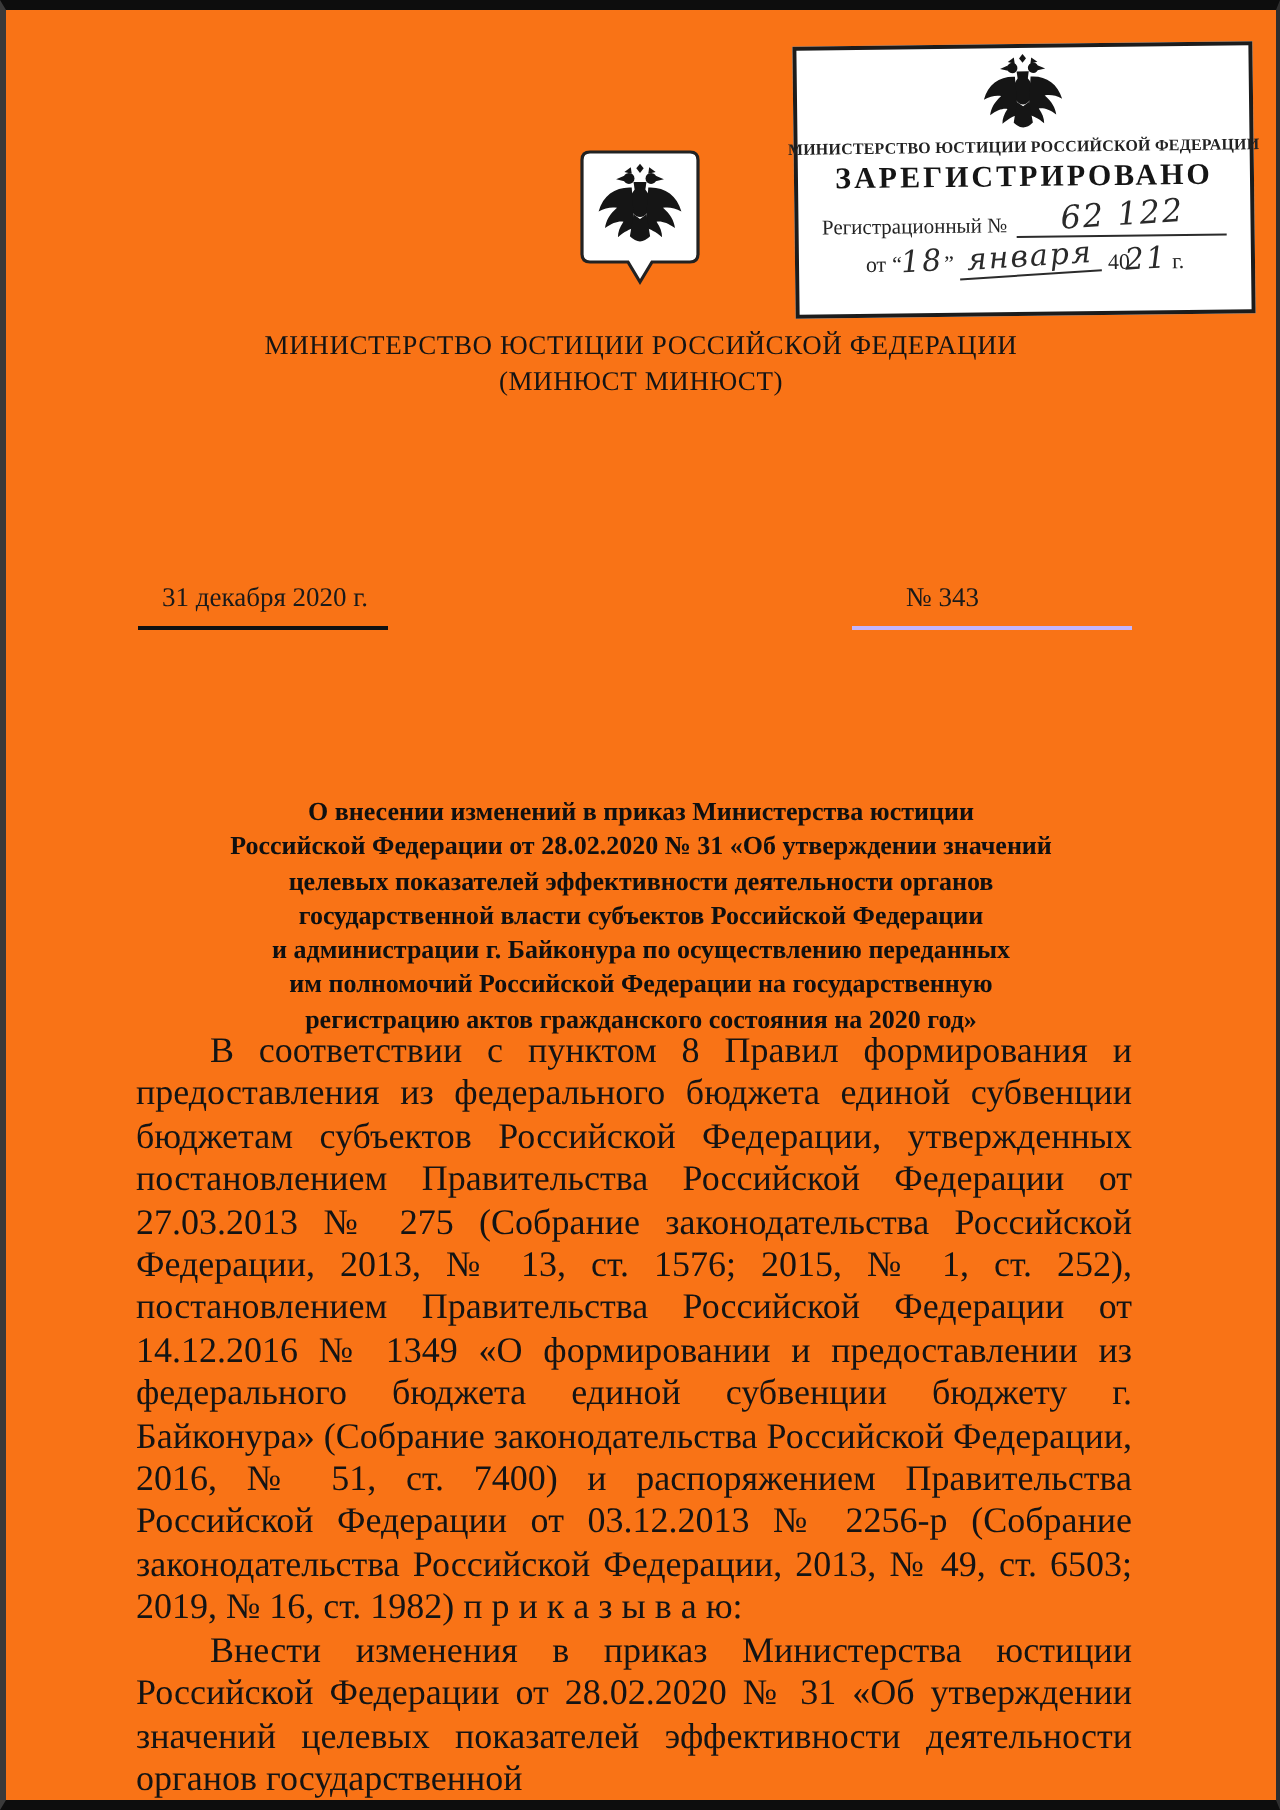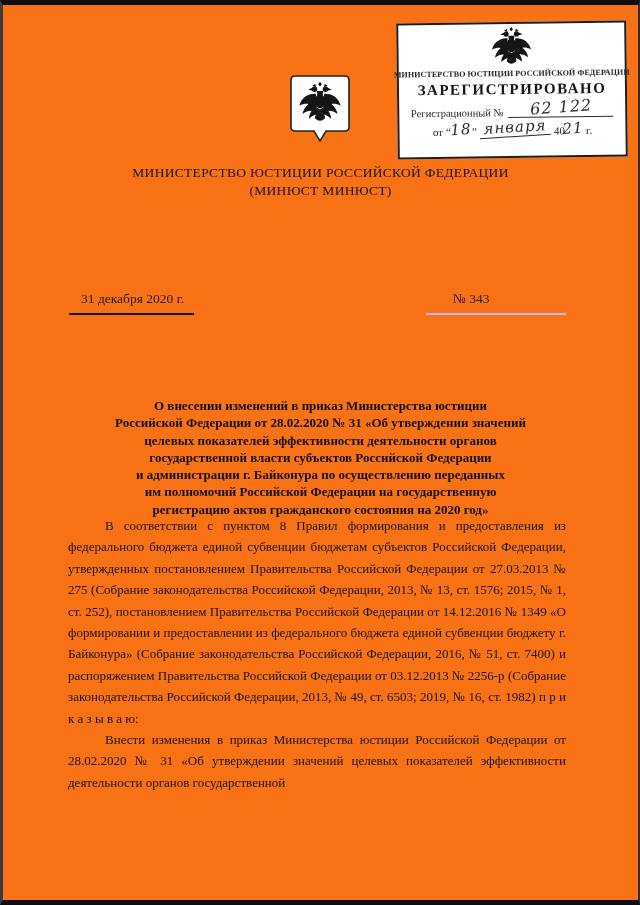--- a/index.html
+++ b/index.html
@@ -127,21 +127,21 @@
     font-weight:bold;
     font-size:13px; line-height:17.3px;
     white-space:pre-line;
     color:#101010;
     margin-top:24px;
   }
 
   
   .body-text {
     position:absolute; top:510px; left:65px; width:498px;
-    font-size:13px; line-height:21.4px;
+    font-size:18px; line-height:21.4px;
     text-align:justify;
     color:#141414;
   }
   .body-text p { text-indent:37px; margin:0; }
 </style>
 </head>
 <body>
 
 <svg width="0" height="0" style="position:absolute" aria-hidden="true">
   <defs>

